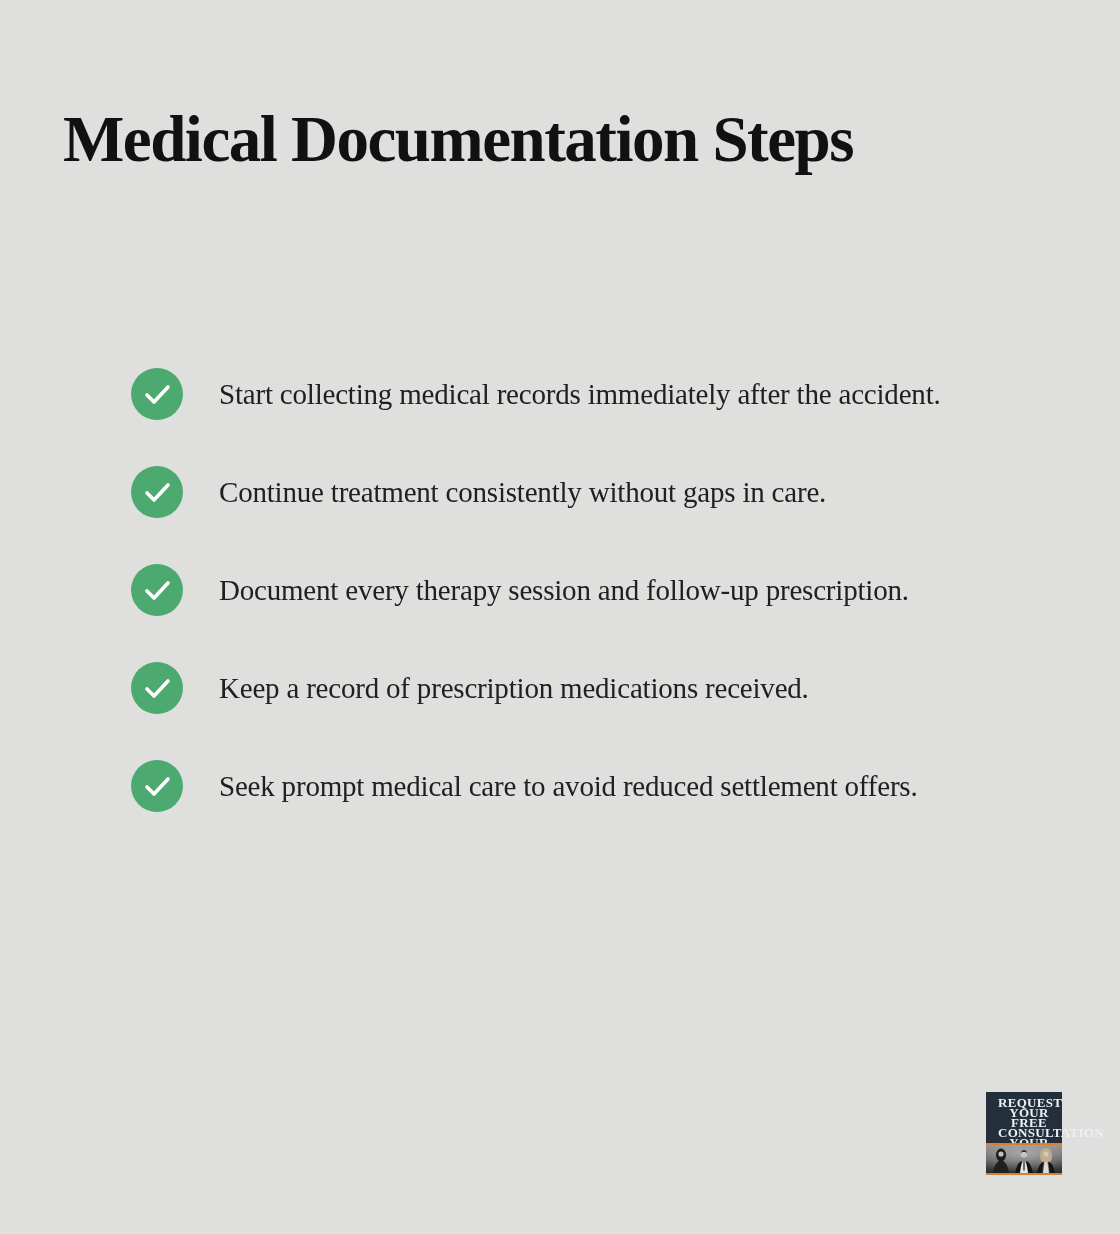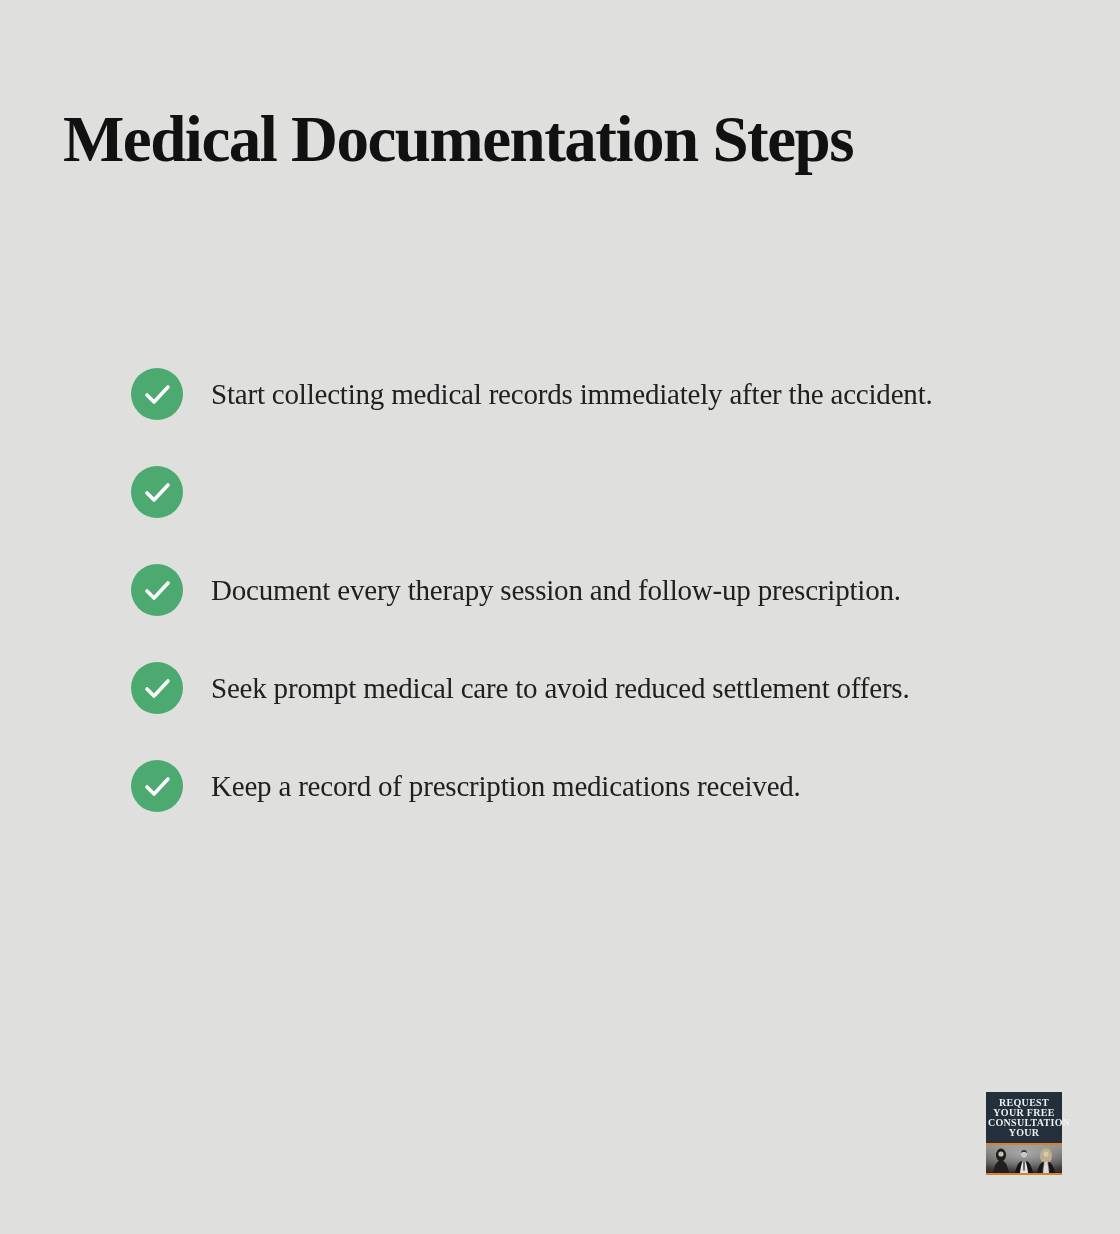--- a/index.html
+++ b/index.html
@@ -39,21 +39,21 @@
     left: 131px;
     top: 368px;
     display: flex;
     flex-direction: column;
     gap: 46px;
     width: 910px;
   }
   .item {
     display: flex;
     align-items: center;
-    gap: 28px;
+    gap: 36px;
   }
   .check-circle {
     flex: 0 0 52px;
     width: 52px;
     height: 52px;
     border-radius: 50%;
     background: var(--check-green);
     display: flex;
     align-items: center;
     justify-content: center;
@@ -72,25 +72,25 @@
     width: 76px;
     height: 83px;
     display: flex;
     flex-direction: column;
     cursor: pointer;
   }
   .badge-top {
     background: var(--badge-bg);
     color: var(--badge-text);
     font-weight: 700;
-    font-size: 10px;
+    font-size: 13px;
     line-height: 10px;
     letter-spacing: 0.3px;
     text-align: center;
-    padding: 6px 2px 5px 2px;
+    padding: 6px 2px 5px 12px;
     height: 51px;
   }
   .badge-rule {
     height: 2px;
     background: var(--badge-accent);
   }
   .badge-photo {
     flex: 1;
     display: block;
     line-height: 0;
@@ -117,47 +117,48 @@
       <div class="item-text">Start collecting medical records immediately after the accident.</div>
     </div>
 
 
     <div class="item">
       <div class="check-circle">
         <svg width="27" height="21" viewBox="0 0 27 21" fill="none">
           <polyline points="3,11 10,18 24,3" stroke="#ffffff" stroke-width="3.6" stroke-linecap="round" stroke-linejoin="round"></polyline>
         </svg>
       </div>
+      <div class="item-text">Continue treatment consistently without gaps in care.</div>
     </div>
 
     <div class="item">
       <div class="check-circle">
         <svg width="27" height="21" viewBox="0 0 27 21" fill="none">
           <polyline points="3,11 10,18 24,3" stroke="#ffffff" stroke-width="3.6" stroke-linecap="round" stroke-linejoin="round"></polyline>
         </svg>
       </div>
       <div class="item-text">Document every therapy session and follow-up prescription.</div>
     </div>
 
     <div class="item">
       <div class="check-circle">
         <svg width="27" height="21" viewBox="0 0 27 21" fill="none">
           <polyline points="3,11 10,18 24,3" stroke="#ffffff" stroke-width="3.6" stroke-linecap="round" stroke-linejoin="round"></polyline>
         </svg>
       </div>
+      <div class="item-text">Keep a record of prescription medications received.</div>
+    </div>
+
+    <div class="item">
+      <div class="check-circle">
+        <svg width="27" height="21" viewBox="0 0 27 21" fill="none">
+          <polyline points="3,11 10,18 24,3" stroke="#ffffff" stroke-width="3.6" stroke-linecap="round" stroke-linejoin="round"></polyline>
+        </svg>
+      </div>
       <div class="item-text">Seek prompt medical care to avoid reduced settlement offers.</div>
-    </div>
-
-    <div class="item">
-      <div class="check-circle">
-        <svg width="27" height="21" viewBox="0 0 27 21" fill="none">
-          <polyline points="3,11 10,18 24,3" stroke="#ffffff" stroke-width="3.6" stroke-linecap="round" stroke-linejoin="round"></polyline>
-        </svg>
-      </div>
-      <div class="item-text">Keep a record of prescription medications received.</div>
     </div>
 
   </div>
 
   <div class="badge">
     <div class="badge-top">
       <div>REQUEST</div>
       <div>YOUR FREE</div>
       <div>CONSULTATION</div>
       <div>YOUR</div>

